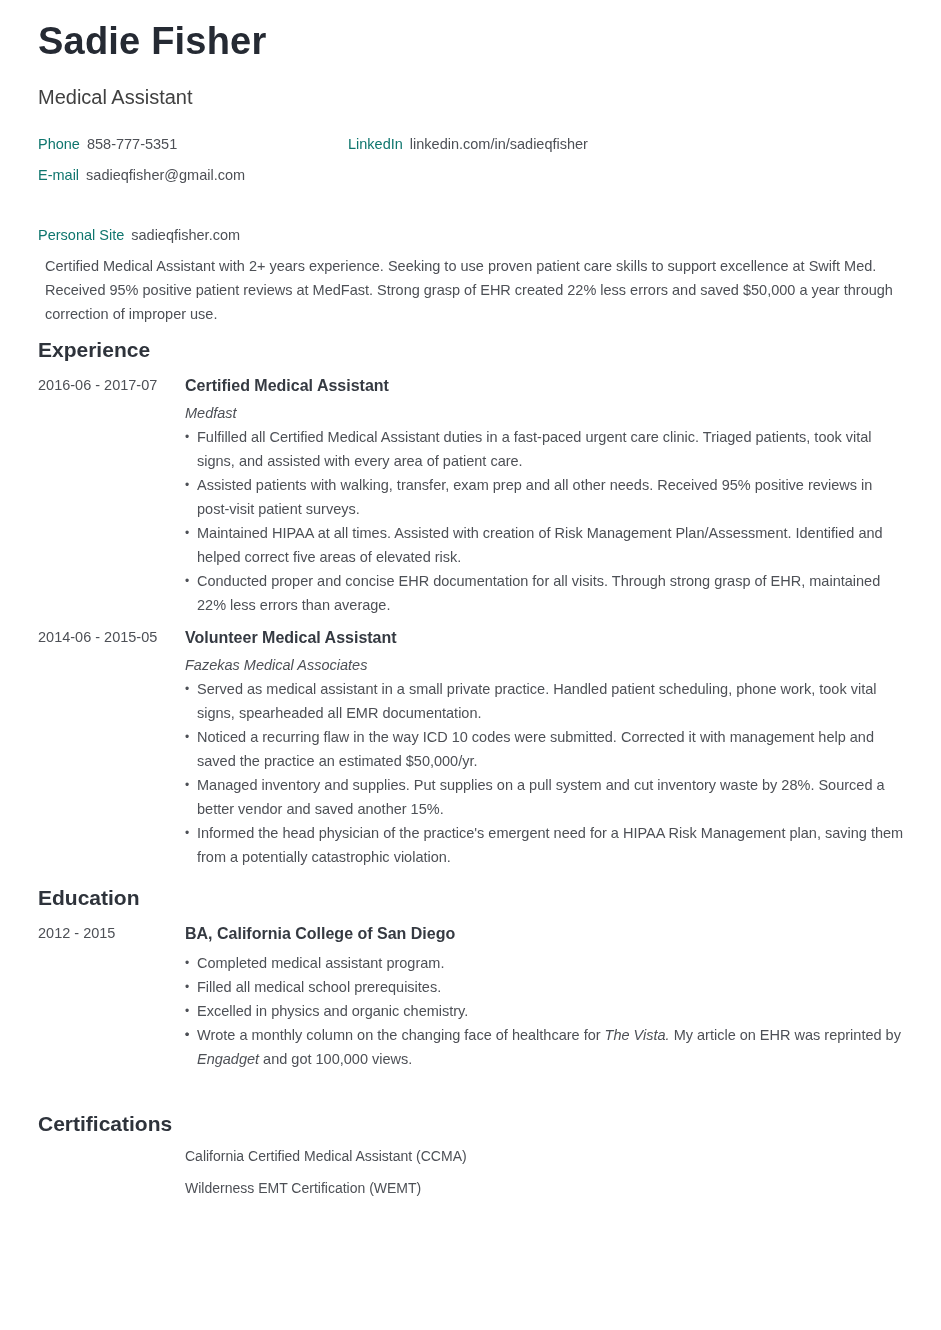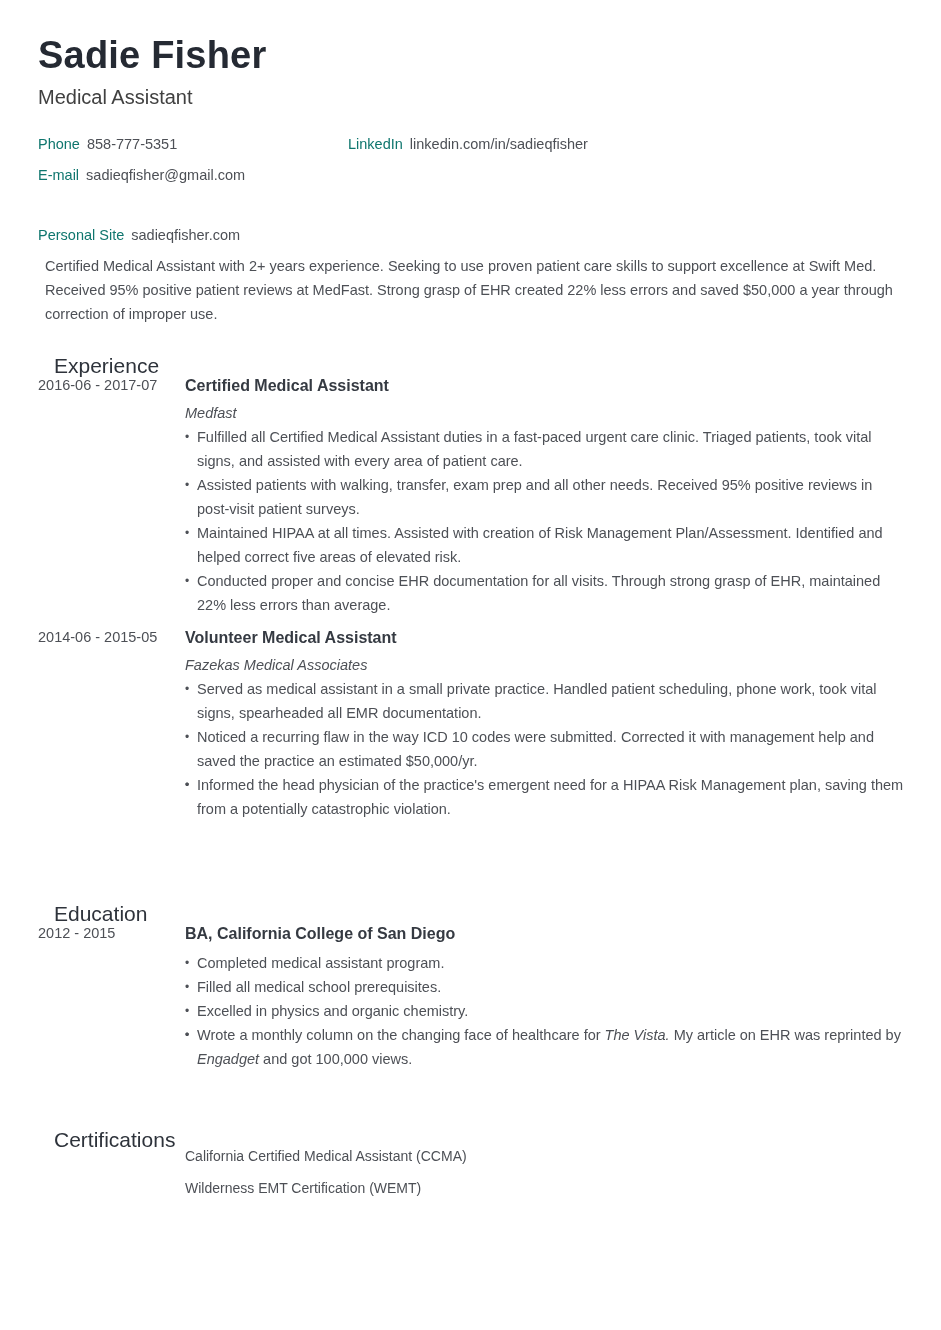--- a/index.html
+++ b/index.html
@@ -3,38 +3,38 @@
   <meta charset="utf-8">
   <style>
     html, body { margin: 0; padding: 0; background: #ffffff; }
     body {
       width: 941px; height: 1330px; overflow: hidden;
       font-family: "Liberation Sans", sans-serif;
       color: #4a4d52;
     }
     .page { position: relative; padding: 0 38px; }
     .name {
-      position: absolute; left: 38px; top: 34px; margin: 0;
+      position: absolute; left: 38px; top: 20px; margin: 0;
       font-size: 38px; font-weight: bold; color: #252a33; letter-spacing: 0.2px;
     }
     .title {
       position: absolute; left: 38px; top: 86px; margin: 0;
       font-size: 20px; color: #404040;
     }
     .contact {
       position: absolute; font-size: 14.5px; color: #4d5056;
     }
     .contact .lbl { font-weight: normal; color: #0f766e; margin-right: 7px; }
     .summary {
       position: absolute; left: 38px; top: 247px; width: 850px;
       font-size: 14.5px; line-height: 24px; color: #4d5056; margin: 7px;
     }
     .section-title {
-      position: absolute; left: 38px; margin: 16px;
-      font-size: 21px; font-weight: normal; color: #2e333b;
+      position: absolute; left: 38px; margin: 0;
+      font-size: 21px; font-weight: bold; color: #2e333b;
     }
     .entry { position: absolute; left: 38px; width: 870px; }
     .entry .date {
       position: absolute; left: 0; top: 2px; font-size: 14.5px; color: #4d5056;
     }
     .entry .body { margin-left: 147px; }
     .entry .role {
       font-size: 16px; font-weight: bold; color: #353a42; line-height: 22px; margin: 0 0 6px 0;
     }
     .entry .company {
@@ -92,21 +92,21 @@
   </div>
 
   <div class="entry" style="top:627px;">
     <div class="date">2014-06 - 2015-05</div>
     <div class="body">
       <div class="role">Volunteer Medical Assistant</div>
       <div class="company">Fazekas Medical Associates</div>
       <ul>
         <li><span class="bullet">•</span><span>Served as medical assistant in a small private practice. Handled patient scheduling, phone work, took vital signs, spearheaded all EMR documentation.</span></li>
         <li><span class="bullet">•</span><span>Noticed a recurring flaw in the way ICD 10 codes were submitted. Corrected it with management help and saved the practice an estimated $50,000/yr.</span></li>
-        <li><span class="bullet">•</span></li>
+        <li><span class="bullet">•</span><span>Managed inventory and supplies. Put supplies on a pull system and cut inventory waste by 28%. Sourced a better vendor and saved another 15%.</span></li>
         <li><span class="bullet">•</span><span>Informed the head physician of the practice's emergent need for a HIPAA Risk Management plan, saving them from a potentially catastrophic violation.</span></li>
       </ul>
     </div>
   </div>
 
   <h2 class="section-title" style="top:886px;">Education</h2>
 
   <div class="entry" style="top:923px;">
     <div class="date">2012 - 2015</div>
     <div class="body">

